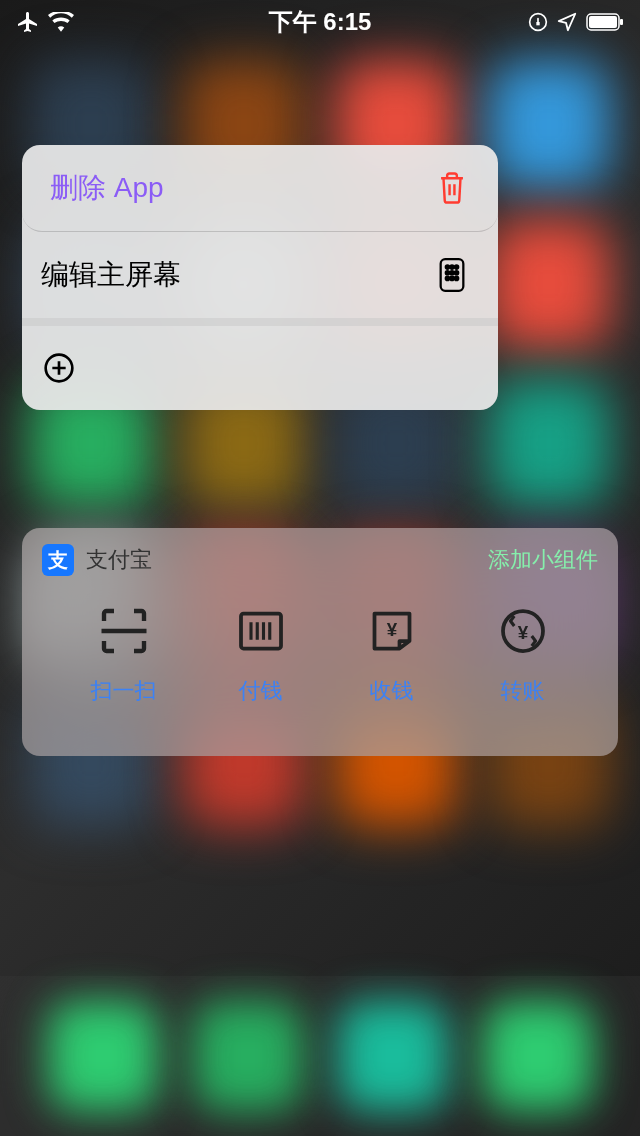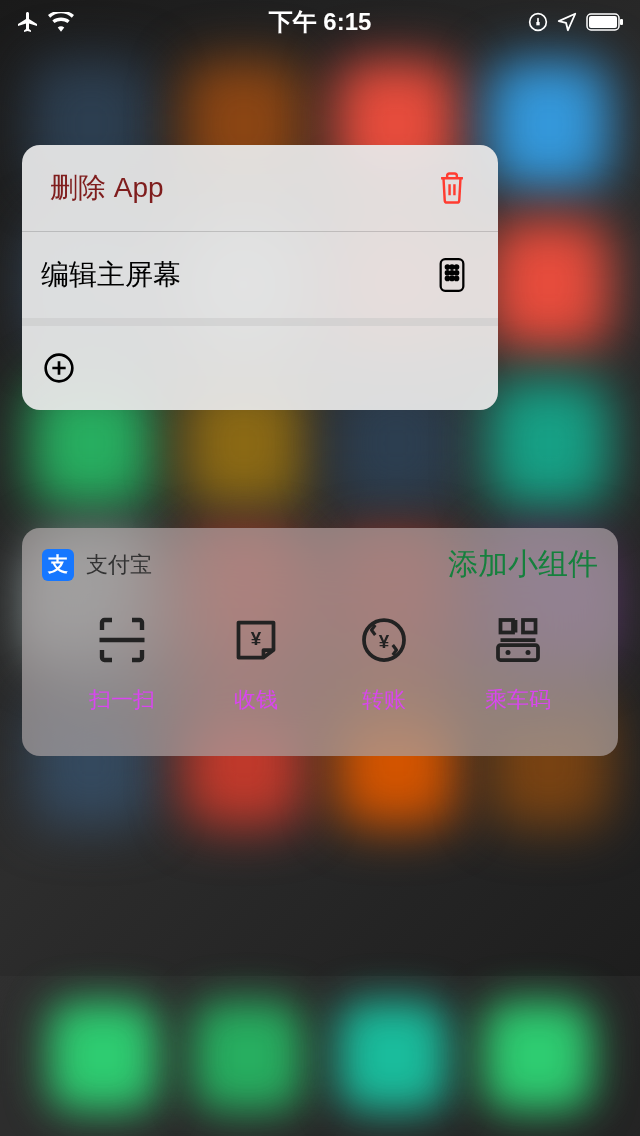--- a/index.html
+++ b/index.html
@@ -98,21 +98,22 @@
       border-bottom: 1px solid rgba(0, 0, 0, 0.15);
       cursor: pointer;
     }
     
     .menu-item:last-child {
       border-bottom: none;
       padding-left: 19px;
     }
     
     .menu-item.destructive {
-      color: #7f1d1d;
+      color: #8b5cf6;
+      border-radius: 20px;
     }
     
     .menu-icon {
       width: 36px;
       height: 36px;
       display: flex;
       align-items: center;
       justify-content: center;
     }
     
@@ -155,22 +156,22 @@
       font-weight: bold;
     }
     
     .widget-app-name {
       font-size: 22px;
       color: #333;
       text-align: center;
     }
     
     .widget-add {
-      font-size: 30px;
-      color: #15803d;
+      font-size: 22px;
+      color: #86efac;
     }
     
     .widget-actions {
       display: flex;
       justify-content: space-around;
       padding: 0 10px;
     }
     
     .widget-action {
       display: flex;
@@ -183,21 +184,21 @@
     .widget-action-icon {
       width: 54px;
       height: 54px;
       display: flex;
       align-items: center;
       justify-content: center;
     }
     
     .widget-action-label {
       font-size: 22px;
-      color: #d946ef;
+      color: #3b82f6;
     }
     
     .dock {
       position: absolute;
       bottom: 0;
       left: 0;
       right: 0;
       height: 160px;
       background: rgba(60, 60, 60, 0.3);
       backdrop-filter: blur(30px);
@@ -332,50 +333,46 @@
       <span class="widget-action-icon">
         <svg width="50" height="50" viewBox="0 0 40 40" fill="none" stroke="#222" stroke-width="3.5">
           <path d="M4 12V6a2 2 0 012-2h6M28 4h6a2 2 0 012 2v6M36 28v6a2 2 0 01-2 2h-6M12 36H6a2 2 0 01-2-2v-6M2 20h36"></path>
         </svg>
       </span>
       <span class="widget-action-label">扫一扫</span>
     </div>
     <div class="widget-action">
       <span class="widget-action-icon">
         <svg width="50" height="50" viewBox="0 0 40 40" fill="none" stroke="#222" stroke-width="3">
+          <rect x="4" y="6" width="32" height="28" rx="2"></rect>
+          <path d="M12 13v14M17 13v14M22 13v14M27 13v14" stroke-width="2.5"></path>
+        </svg>
+      </span>
+      <span class="widget-action-label">付钱</span>
+    </div>
+    <div class="widget-action">
+      <span class="widget-action-icon">
+        <svg width="50" height="50" viewBox="0 0 40 40" fill="none" stroke="#222" stroke-width="3">
           <path d="M6 6h28v22l-8 6H6V6z" stroke-linejoin="round"></path>
           <path d="M26 34v-6h8" stroke-linejoin="round"></path>
           <text x="20" y="24" font-size="15" fill="#222" stroke="none" text-anchor="middle" font-weight="bold">¥</text>
         </svg>
       </span>
       <span class="widget-action-label">收钱</span>
     </div>
     <div class="widget-action">
       <span class="widget-action-icon">
         <svg width="50" height="50" viewBox="0 0 40 40" fill="none" stroke="#222" stroke-width="3">
           <circle cx="20" cy="20" r="16"></circle>
           <path d="M13 8l-3 4 3 4M27 24l3 4-3 4" stroke-width="2.5" stroke-linejoin="round"></path>
           <text x="20" y="26" font-size="15" fill="#222" stroke="none" text-anchor="middle" font-weight="bold">¥</text>
         </svg>
       </span>
       <span class="widget-action-label">转账</span>
     </div>
-    <div class="widget-action">
-      <span class="widget-action-icon">
-        <svg width="50" height="50" viewBox="0 0 40 40" fill="none" stroke="#222" stroke-width="3">
-          <rect x="6" y="4" width="10" height="10"></rect>
-          <rect x="24" y="4" width="10" height="10"></rect>
-          <path d="M6 20h28M18 4v10"></path>
-          <rect x="4" y="24" width="32" height="12" rx="2"></rect>
-          <circle cx="12" cy="30" r="2" fill="#222" stroke="none"></circle>
-          <circle cx="28" cy="30" r="2" fill="#222" stroke="none"></circle>
-        </svg>
-      </span>
-      <span class="widget-action-label">乘车码</span>
-    </div>
   </div>
 </div>
 
 <div class="dock">
   <div class="dock-icon" style="background:#2ecc71"></div>
   <div class="dock-icon" style="background:#27ae60"></div>
   <div class="dock-icon" style="background:#1abc9c"></div>
   <div class="dock-icon" style="background:#2ecc71"></div>
 </div>
 

